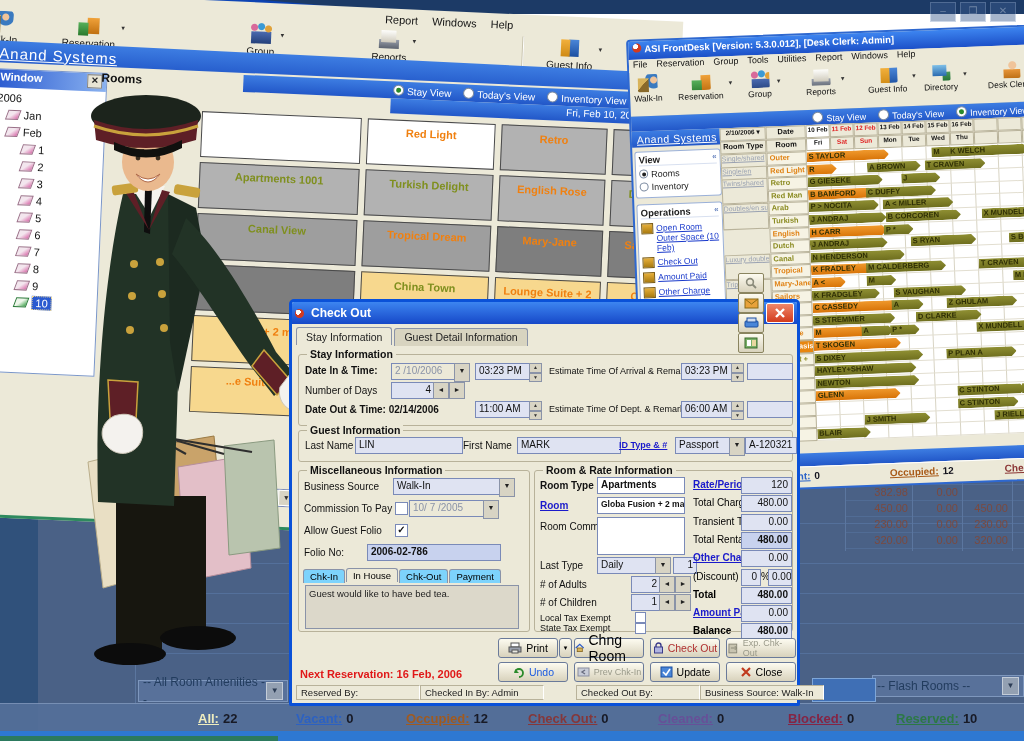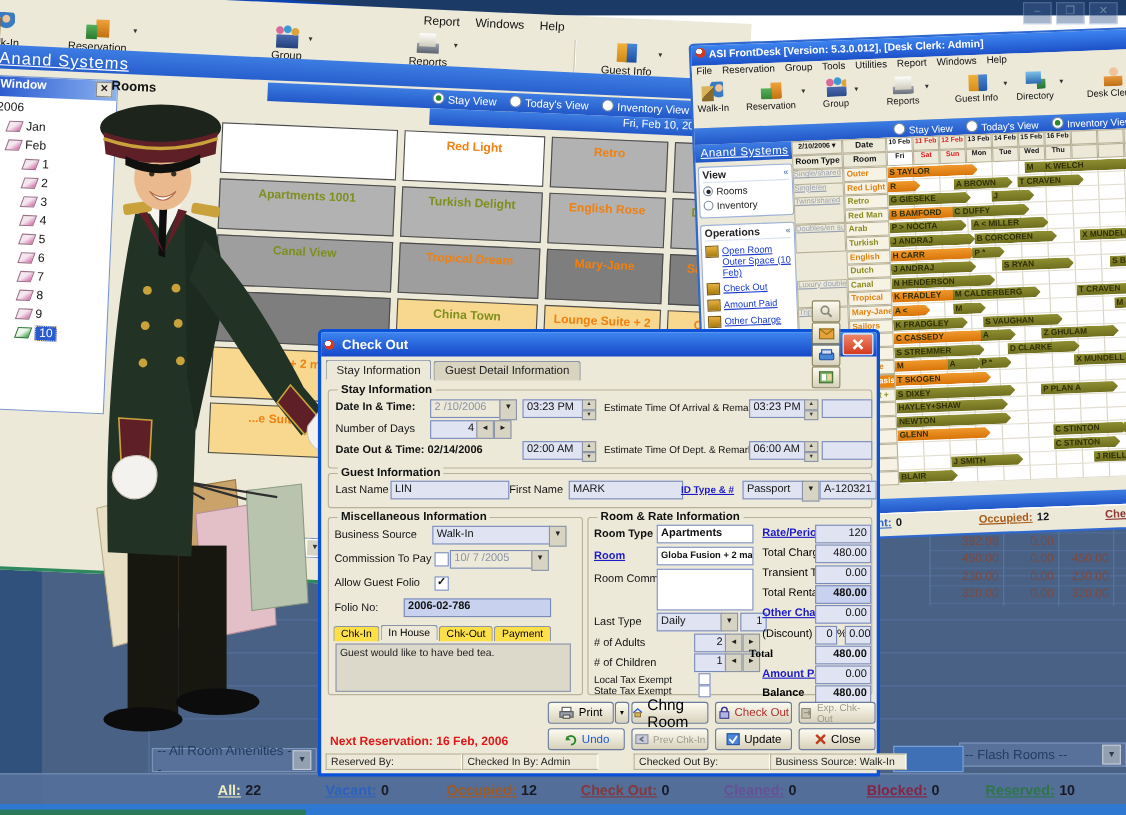--- a/index.html
+++ b/index.html
@@ -176,21 +176,21 @@
   .inp.hl{background:#c8d2ee;font-weight:bold;}
   .inp.num{text-align:right;}
   .inp.dis{color:#8a93a8;background:#ece9d8;}
   .spin{position:absolute;width:13px;display:flex;flex-direction:column;}
   .spin span{height:7.5px;background:#d8d4c4;border:1px solid #8a93a8;font-size:5px;line-height:6px;text-align:center;color:#333;}
   .abtn{position:absolute;width:14px;height:15px;background:#d8d4c4;border:1px solid #8a93a8;font-size:7px;
         text-align:center;line-height:14px;color:#222;}
   .chk{position:absolute;width:11px;height:11px;background:#fff;border:1px solid #7a8ab8;font-size:10px;
        line-height:10px;text-align:center;color:#111;font-weight:bold;}
   .mtab{font-size:9.5px;border:1px solid #8a93a8;border-bottom:none;border-radius:3px 3px 0 0;
-        padding:1px 6px;background:#fde047;margin-right:1px;}
+        padding:1px 6px;background:#7dd3fc;margin-right:1px;}
   .mtab.on{background:#ece9d8;position:relative;top:-1px;}
   .note{position:absolute;background:#dcd8ca;border:1px solid #8a93a8;font-size:9.5px;color:#222;padding:2px 3px;}
   .mrow-lab{position:absolute;font-size:10px;white-space:nowrap;}
   .dbtn{position:absolute;height:20px;background:linear-gradient(#fdfbf0,#d8d2bc);border:1px solid #6a7a9a;
         border-radius:3px;font-size:10.5px;display:flex;align-items:center;justify-content:center;gap:4px;box-sizing:border-box;}
   .dbtn.dis{color:#9a9a8a;}
   .nextres{position:absolute;left:8px;top:366px;font-size:11px;font-weight:bold;color:#e01818;}
   .dstatus{position:absolute;left:4px;top:383px;display:flex;}
   .dcell{height:15px;border:1px solid #b8b29a;border-right-color:#fff;background:#ece9d8;
          font-size:9.5px;color:#222;padding:1px 4px;box-sizing:border-box;white-space:nowrap;overflow:hidden;}
@@ -783,21 +783,21 @@
       <div class="spin" style="left:432px;top:8px;">
           <span>▲</span>
           <span>▼</span>
         </div>
       <div class="inp" style="left:448px;top:8px;width:38px;background:#dfe3f2;"></div>
       <div class="flab" style="left:6px;top:30px;">Number of Days</div>
       <div class="inp num" style="left:92px;top:27px;width:36px;">4</div>
       <div class="abtn" style="left:134px;top:27px;">◄</div>
       <div class="abtn" style="left:150px;top:27px;">►</div>
       <div class="flab b" style="left:6px;top:49px;">Date Out &amp; Time: 02/14/2006</div>
-      <div class="inp" style="left:176px;top:46px;width:48px;">02:00 AM</div>
+      <div class="inp" style="left:176px;top:46px;width:48px;">11:00 AM</div>
       <div class="spin" style="left:230px;top:46px;">
           <span>▲</span>
           <span>▼</span>
         </div>
       <div class="flab sm" style="left:250px;top:49px;">Estimate Time Of Dept. &amp; Remark:</div>
       <div class="inp" style="left:382px;top:46px;width:44px;">06:00 AM</div>
       <div class="spin" style="left:432px;top:46px;">
           <span>▲</span>
           <span>▼</span>
         </div>
@@ -870,21 +870,21 @@
           <div class="mrow-lab" style="left: 158px; top: 44.6px;">Transient Tax</div>
           <div class="inp num" style="left: 206px; top: 42.6px; width: 43px;">0.00</div>
           <div class="mrow-lab" style="left: 158px; top: 62.9px;">Total Rental</div>
           <div class="inp num hl" style="left: 206px; top: 60.9px; width: 43px;">480.00</div>
           <div class="mrow-lab link" style="left: 158px; top: 81.2px;">Other Charges</div>
           <div class="inp num" style="left: 206px; top: 79.2px; width: 43px;">0.00</div>
           <div class="mrow-lab" style="left: 158px; top: 99.5px;">(Discount)</div>
           <div class="inp num" style="left: 206px; top: 97.5px; width: 12px;">0</div>
           <div class="mrow-lab" style="left: 226px; top: 99.5px;">%</div>
           <div class="inp num" style="left: 233px; top: 97.5px; width: 16px;">0.00</div>
-          <div class="mrow-lab" style="left: 146px; top: 117.8px; font-weight: bold; font-family: Liberation Serif, serif;">Total</div>
+          <div class="mrow-lab" style="left: 158px; top: 117.8px; font-weight: bold;">Total</div>
           <div class="inp num" style="left: 206px; top: 115.8px; width: 43px; font-weight: bold;">480.00</div>
           <div class="mrow-lab link" style="left: 158px; top: 136.1px;">Amount Paid</div>
           <div class="inp num" style="left: 206px; top: 134.1px; width: 43px;">0.00</div>
           <div class="mrow-lab" style="left: 158px; top: 154.4px; font-weight: bold;">Balance</div>
           <div class="inp num" style="left: 206px; top: 152.4px; width: 43px; font-weight: bold;">480.00</div>
         </div>
     </div>
 
     <div id="dlg-btn1">
         <div class="dbtn" style="left: 206px; top: 336px; width: 60px;">

